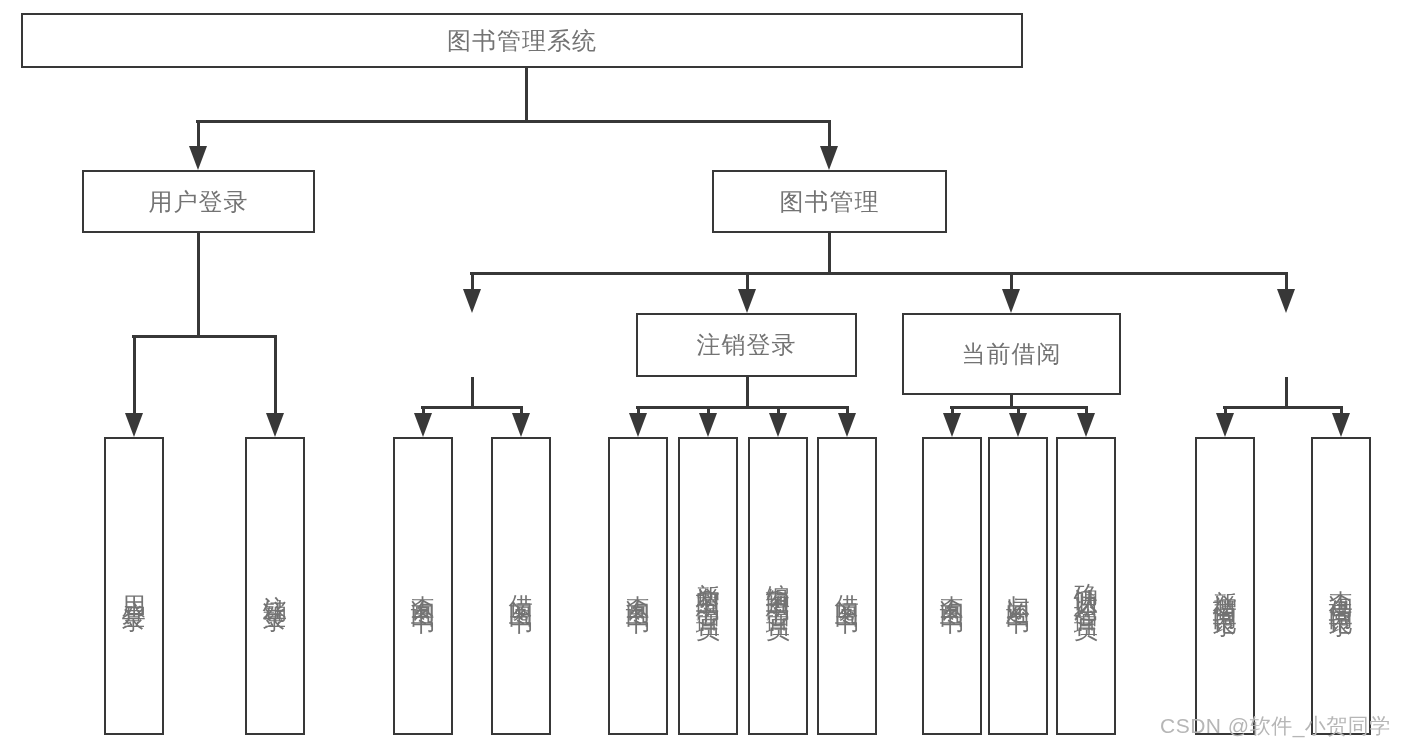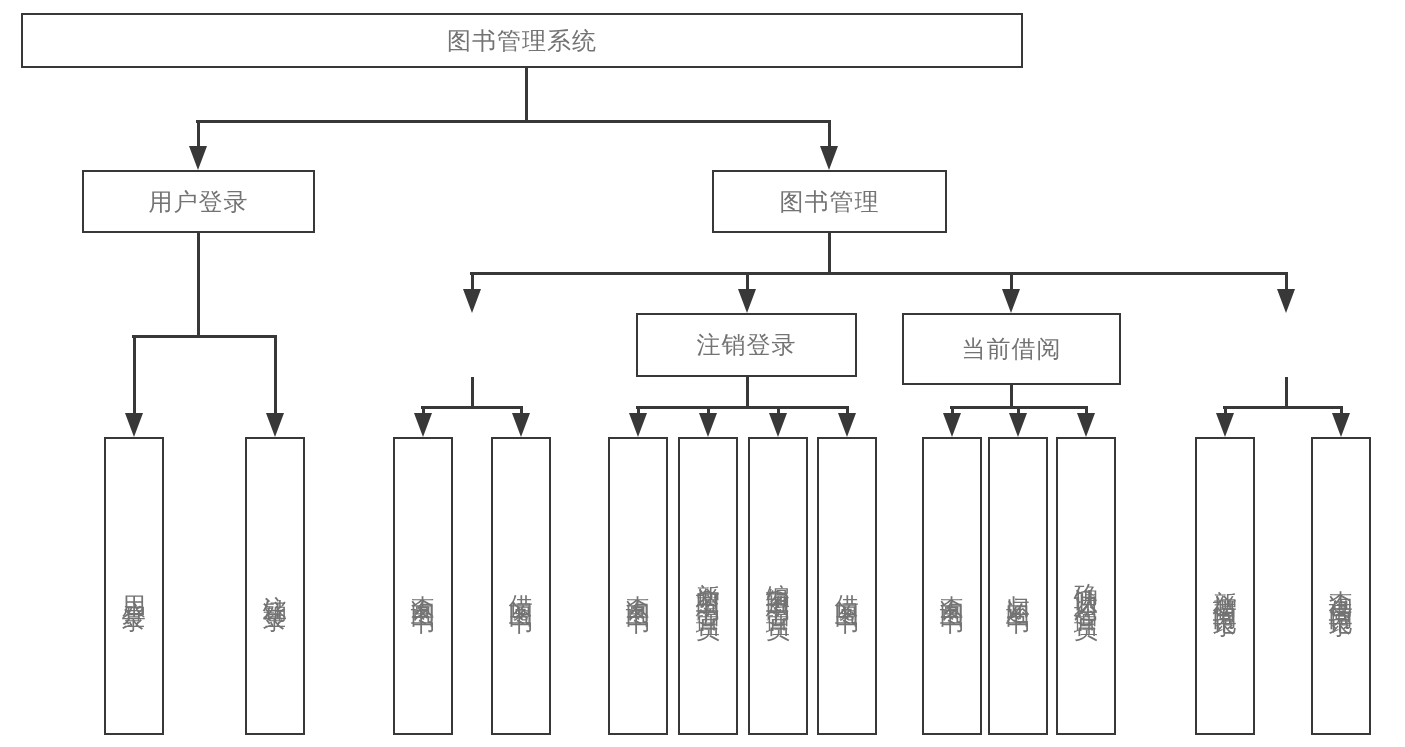--- a/index.html
+++ b/index.html
@@ -99,21 +99,21 @@
   <div class="box hbox" style="left:82px;top:170px;width:233px;height:63px;">
     <span>用户登录</span>
   </div>
   <div class="box hbox" style="left:712px;top:170px;width:235px;height:63px;">
     <span>图书管理</span>
   </div>
 
   <div class="box hbox" style="left:636px;top:313px;width:221px;height:64px;">
     <span>注销登录</span>
   </div>
-  <div class="box hbox" style="left:902px;top:313px;width:219px;height:72px;">
+  <div class="box hbox" style="left:902px;top:313px;width:219px;height:82px;">
     <span>当前借阅</span>
   </div>
 
   <div class="box vbox" style="left:104px;top:437px;width:60px;height:298px;">
     <span>用户登录</span>
   </div>
   <div class="box vbox" style="left:245px;top:437px;width:60px;height:298px;">
     <span>注销登录</span>
   </div>
 
@@ -147,14 +147,15 @@
     <span>确认归还（管理员）</span>
   </div>
 
   <div class="box vbox" style="left:1195px;top:437px;width:60px;height:298px;">
     <span>新增借阅记录</span>
   </div>
   <div class="box vbox" style="left:1311px;top:437px;width:60px;height:298px;">
     <span>查询借阅记录</span>
   </div>
 
+  <div class="watermark">CSDN @软件_小贺同学</div>
 
 </div>
 
 </body></html>

